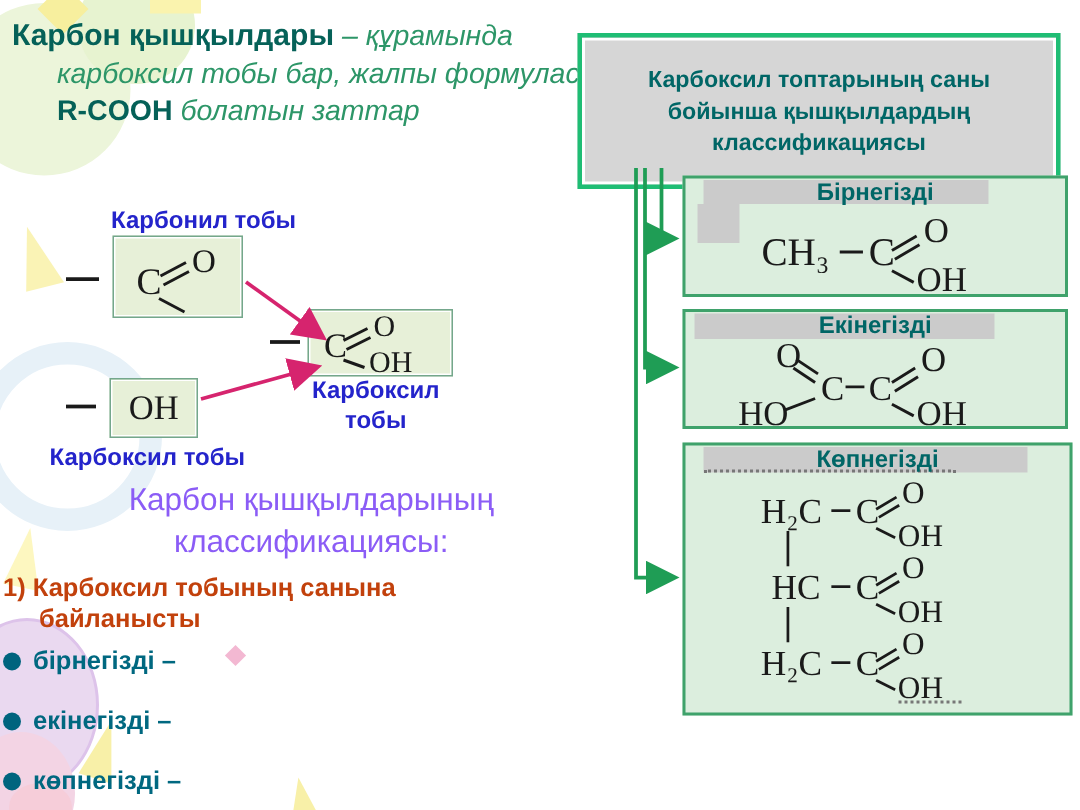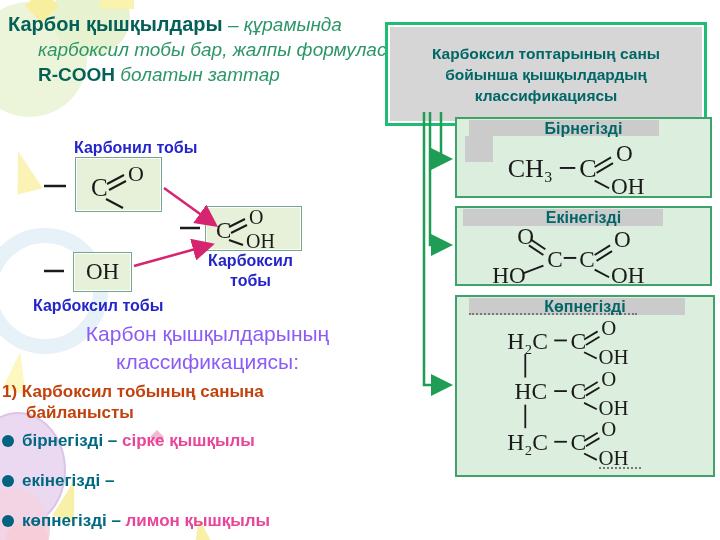--- a/index.html
+++ b/index.html
@@ -119,32 +119,30 @@
 <div class="abs blue-label" style="left:33px;top:297px;">Карбоксил тобы</div>
 
 <div class="abs pink-heading">Карбон қышқылдарының классификациясы:</div>
 
 <div class="abs point1">1) Карбоксил тобының санына байланысты</div>
 
 <div class="abs bullet-row" style="top:431px;">
   <span class="bullet-dot"></span>
   <span class="bullet-label">бірнегізді</span>
     <span class="bullet-sep"> – </span>
-    <span class="bullet-value">сірке қышқылы</span>
 </div>
 <div class="abs bullet-row" style="top:471px;">
   <span class="bullet-dot"></span>
   <span class="bullet-label">екінегізді</span>
     <span class="bullet-sep"> – </span>
 </div>
 <div class="abs bullet-row" style="top:511px;">
   <span class="bullet-dot"></span>
   <span class="bullet-label">көпнегізді</span>
     <span class="bullet-sep"> – </span>
-    <span class="bullet-value">лимон қышқылы</span>
 </div>
 
 <div class="abs class-box">
   <span>Карбоксил топтарының саны бойынша қышқылдардың классификациясы</span>
 </div>
 
 <div class="abs branch-box" style="top:117px;width:257px;height:81px;">
   <div class="gray-bar" style="left:12px;top:1px;width:190px;height:16px;"></div>
   <div class="gray-bar" style="left:8px;top:17px;width:28px;height:26px;"></div>
   <div class="branch-label">Бірнегізді</div>

